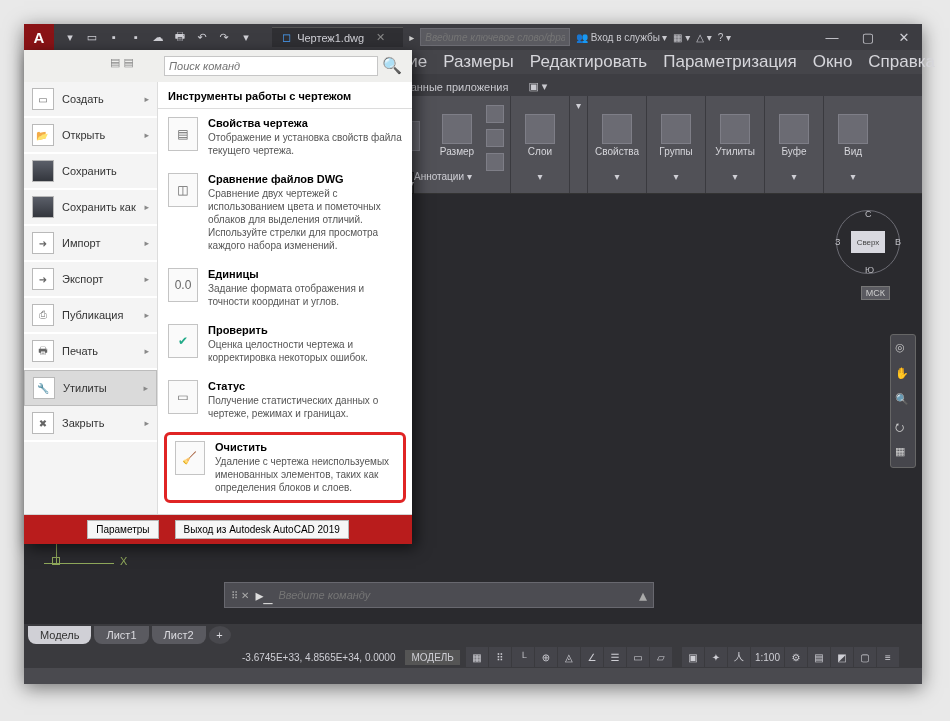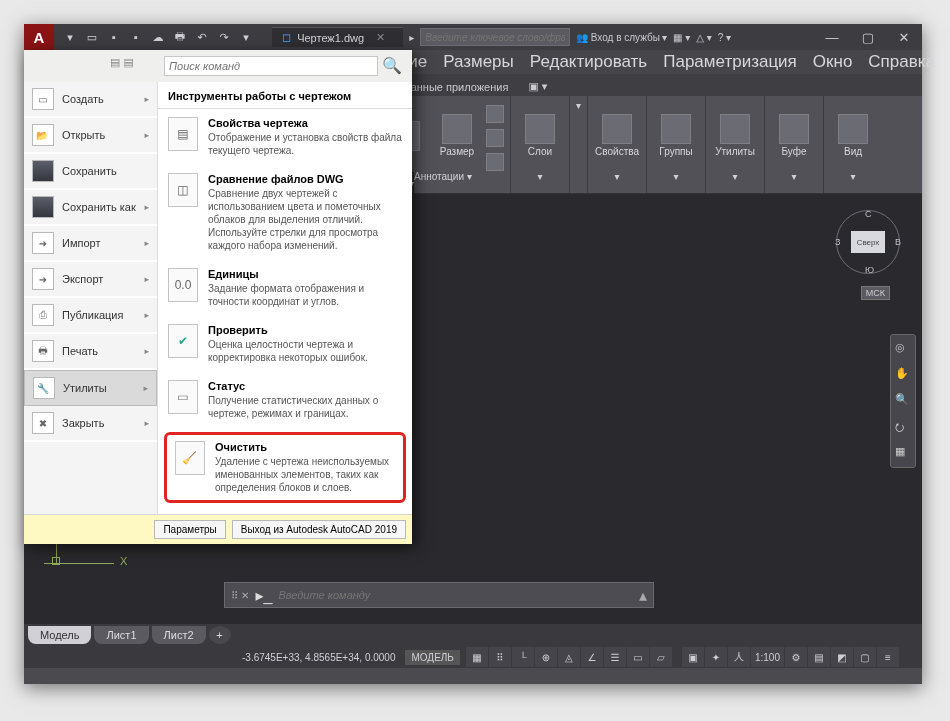--- a/index.html
+++ b/index.html
@@ -75,21 +75,21 @@
 .fm-ic.open { position: relative; }
 .fm-arrow { margin-left: auto; color: #888; font-size: 9px; }
 .fm-right { flex: 1; display: flex; flex-direction: column; }
 .fm-title { font-size: 11px; font-weight: bold; padding: 8px 10px 6px; border-bottom: 1px solid #dcdcdc; }
 .fm-list { flex: 1; overflow: auto; }
 .tool-item { display: flex; gap: 10px; padding: 8px 10px; cursor: pointer; }
 .tool-ic { width: 30px; height: 34px; border: 1px solid #c4c4c4; background: #fafafa; flex-shrink: 0; display: flex; align-items: center; justify-content: center; font-size: 12px; color: #666; }
 .tool-text .h { font-size: 11px; font-weight: bold; padding-bottom: 2px; }
 .tool-text .d { font-size: 10px; color: #555; line-height: 1.3; }
 .tool-item.highlight { border: 3px solid #e02424; border-radius: 6px; margin: 4px 6px; padding: 6px 8px; }
-.appmenu-footer { background: #fef9c3; border-top: 1px solid #d4d4d4; padding: 5px 6px; display: flex; justify-content: flex-end; gap: 6px; }
+.appmenu-footer { background: #b91c1c; border-top: 1px solid #d4d4d4; padding: 5px 6px; display: flex; justify-content: center; gap: 16px; }
 .appmenu-footer button { font-size: 10px; padding: 3px 8px; background: #f6f6f6; border: 1px solid #b8b8b8; cursor: pointer; }
 
 .ann-anchor { position: absolute; left: 332px; top: 148px; width: 58px; height: 22px; background: #404045; border: 1px solid #222; color: #cfcfd5; font-size: 10px; display: flex; align-items: center; justify-content: center; gap: 3px; }
 </style>
 </head>
 <body>
 
 <div class="app">
 
   <div class="titlebar">

